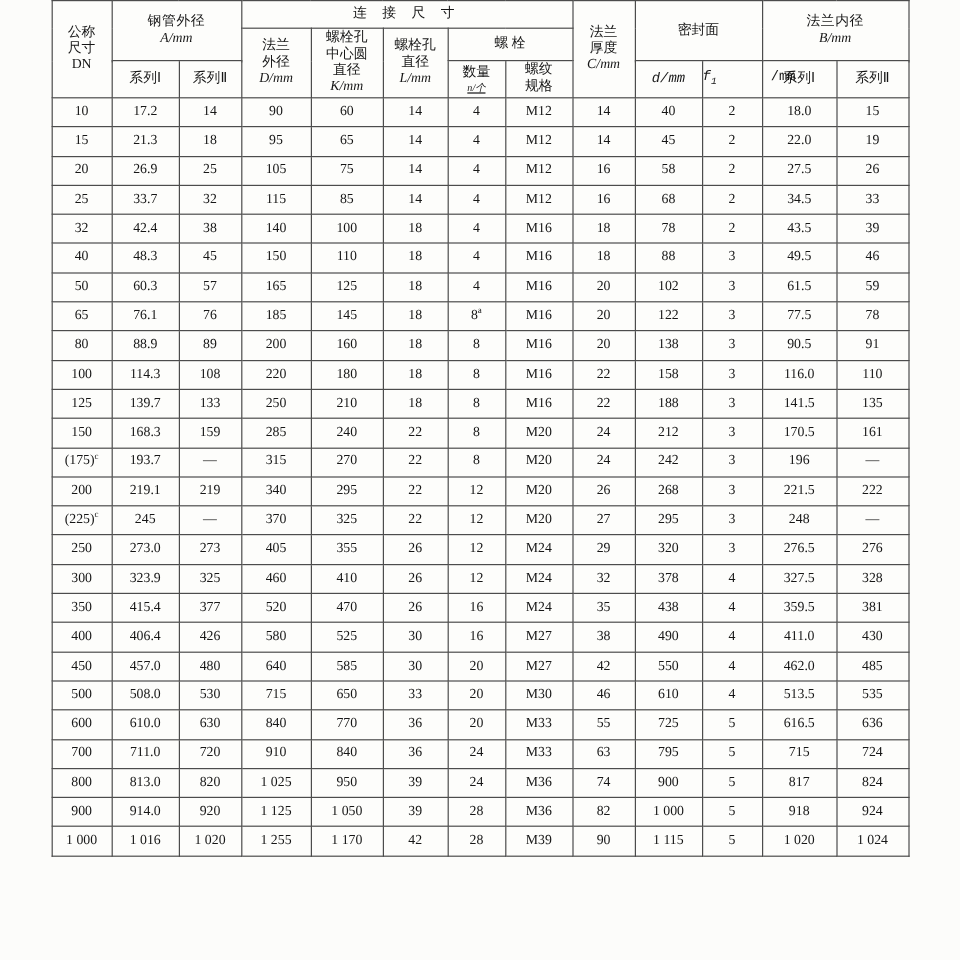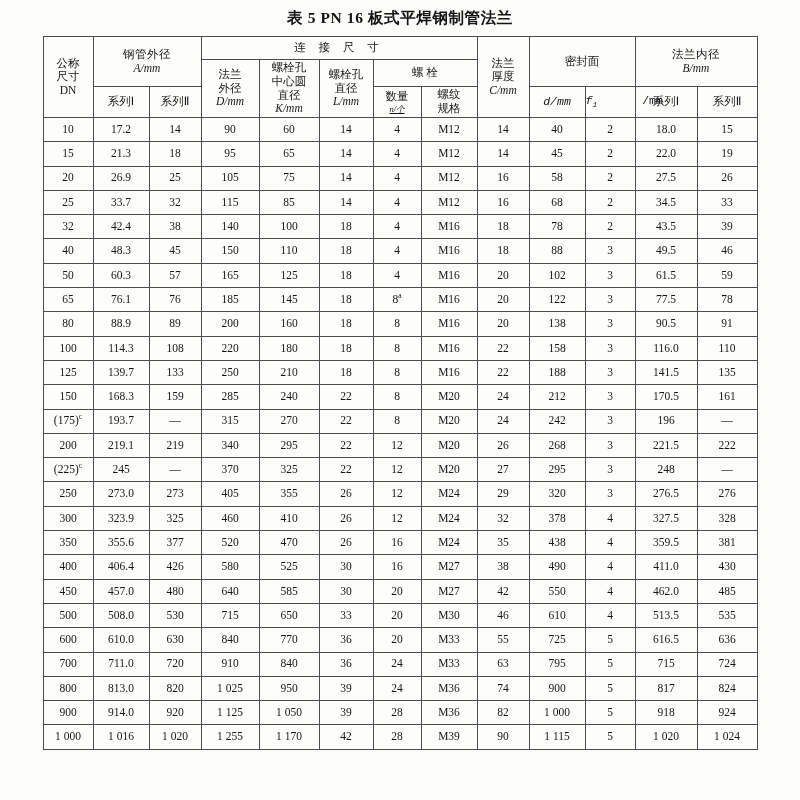--- a/index.html
+++ b/index.html
@@ -110,21 +110,20 @@
 
   .tall-label {
     padding: 2px 1px;
   }
 </style>
 </head>
 <body>
 
 <div id="sheet">
 
-  <div id="table-title">表 5    PN 16 板式平焊钢制管法兰</div>
 
   <table id="flange-table">
     <colgroup>
       <col style="width:50px">
         <col style="width:56px">
         <col style="width:52px">
       <col style="width:58px">
         <col style="width:60px">
         <col style="width:54px">
       <col style="width:48px">
@@ -452,21 +451,21 @@
           <td>12</td>
           <td>M24</td>
           <td>32</td>
           <td>378</td>
           <td>4</td>
           <td>327.5</td>
           <td>328</td>
         </tr>
         <tr>
           <td>350</td>
-          <td>355.6</td>
+          <td>415.4</td>
           <td>377</td>
           <td>520</td>
           <td>470</td>
           <td>26</td>
           <td>16</td>
           <td>M24</td>
           <td>35</td>
           <td>438</td>
           <td>4</td>
           <td>359.5</td>

